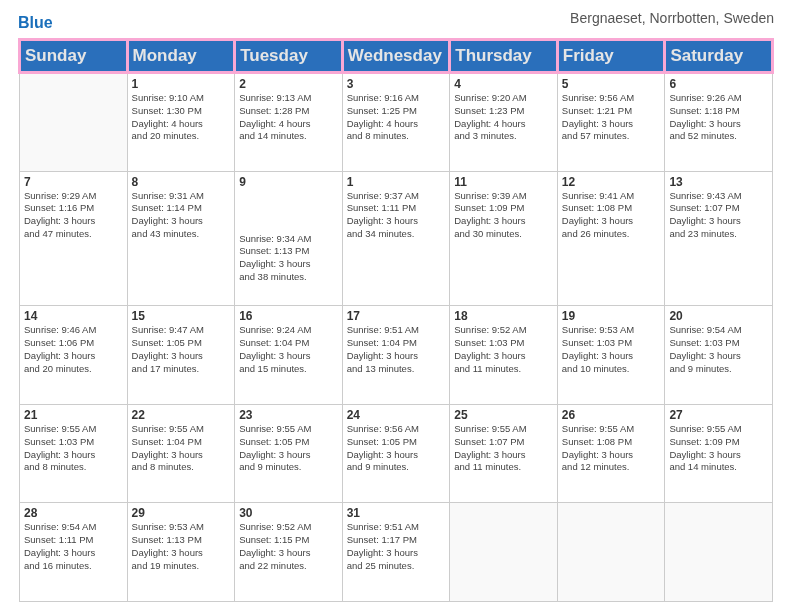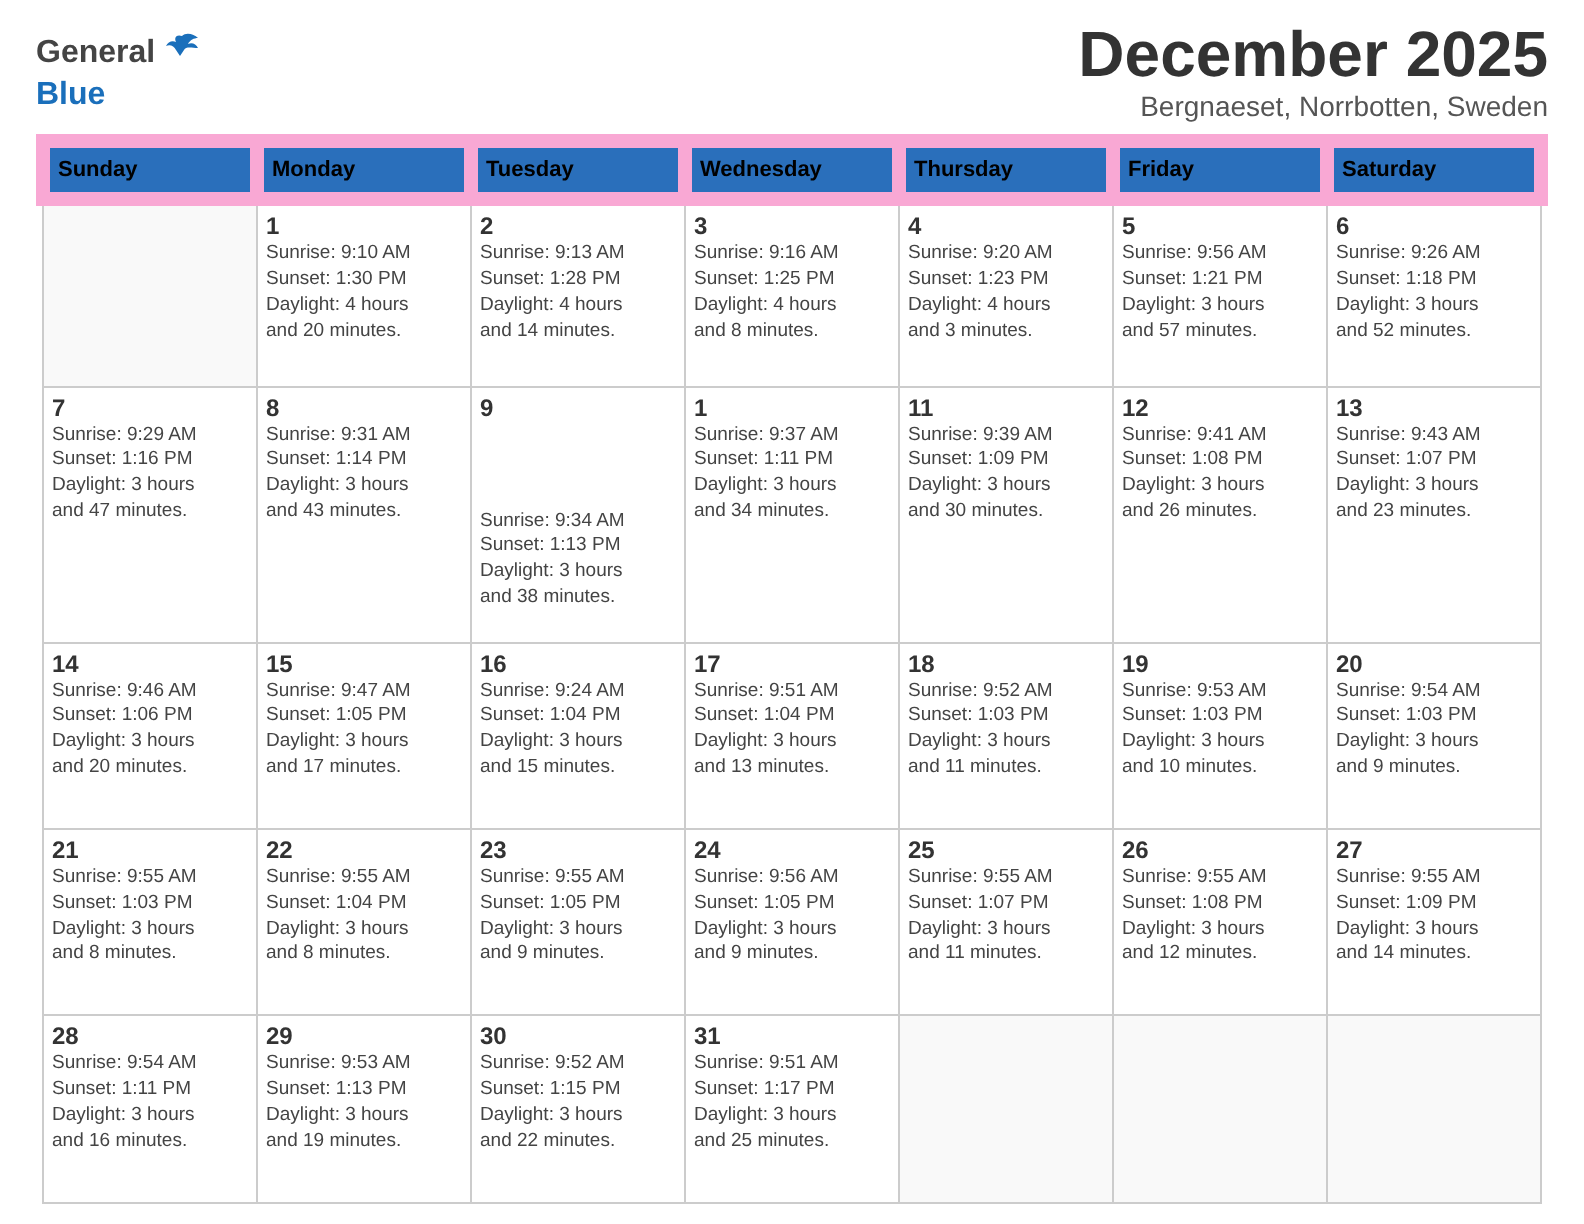--- a/index.html
+++ b/index.html
@@ -44,25 +44,25 @@
     }
     .calendar {
       flex: 1;
       border: 1px solid #ccc;
       border-collapse: collapse;
       width: 100%;
       table-layout: fixed;
     }
     .calendar th {
       background: #2a6fbb;
-      color: #000000;
-      font-size: 11px;
+      color: #e5e5e5;
+      font-size: 17px;
       font-weight: bold;
       padding: 5px 4px;
-      border: 7px solid #f9a8d4;
+      border: 3px solid #f9a8d4;
       text-align: left;
     }
     .calendar td {
       border: 1px solid #ccc;
       vertical-align: top;
       padding: 3px 4px;
       font-size: 10px;
       color: #333;
       height: 85px;
       width: calc(100%/7);
@@ -95,34 +95,25 @@
       font-weight: bold;
       color: #1a6fbb;
     }
   </style>
 </head>
 <body>
 
 <div class="page">
   <div class="header">
     <div class="logo">
-      <div class="logo-top">
-        <span class="logo-text-general">General</span>
-        <span style="display:inline-block;margin-left:3px;">
-          <svg width="20" height="20" viewBox="0 0 20 20">
-            <path d="M10 4 C12 2, 16 3, 18 5 C16 5, 14 6, 13 8 C15 7, 17 8, 18 10 C15 10, 12 9, 11 11 L9 14 L7 11 C6 9, 4 8, 2 9 C3 7, 5 6, 7 7 C6 5, 7 3, 10 4Z" fill="#1a6fbb"></path>
-          </svg>
-        </span>
-      </div>
       <div>
         <span class="logo-text-blue">Blue</span>
       </div>
     </div>
     <div class="title-section">
-      <div class="month-title">December 2025</div>
       <div class="location">Bergnaeset, Norrbotten, Sweden</div>
     </div>
   </div>
 
   <table class="calendar">
     <thead>
       <tr>
       <th>Sunday</th>
           <th>Monday</th>
           <th>Tuesday</th>

